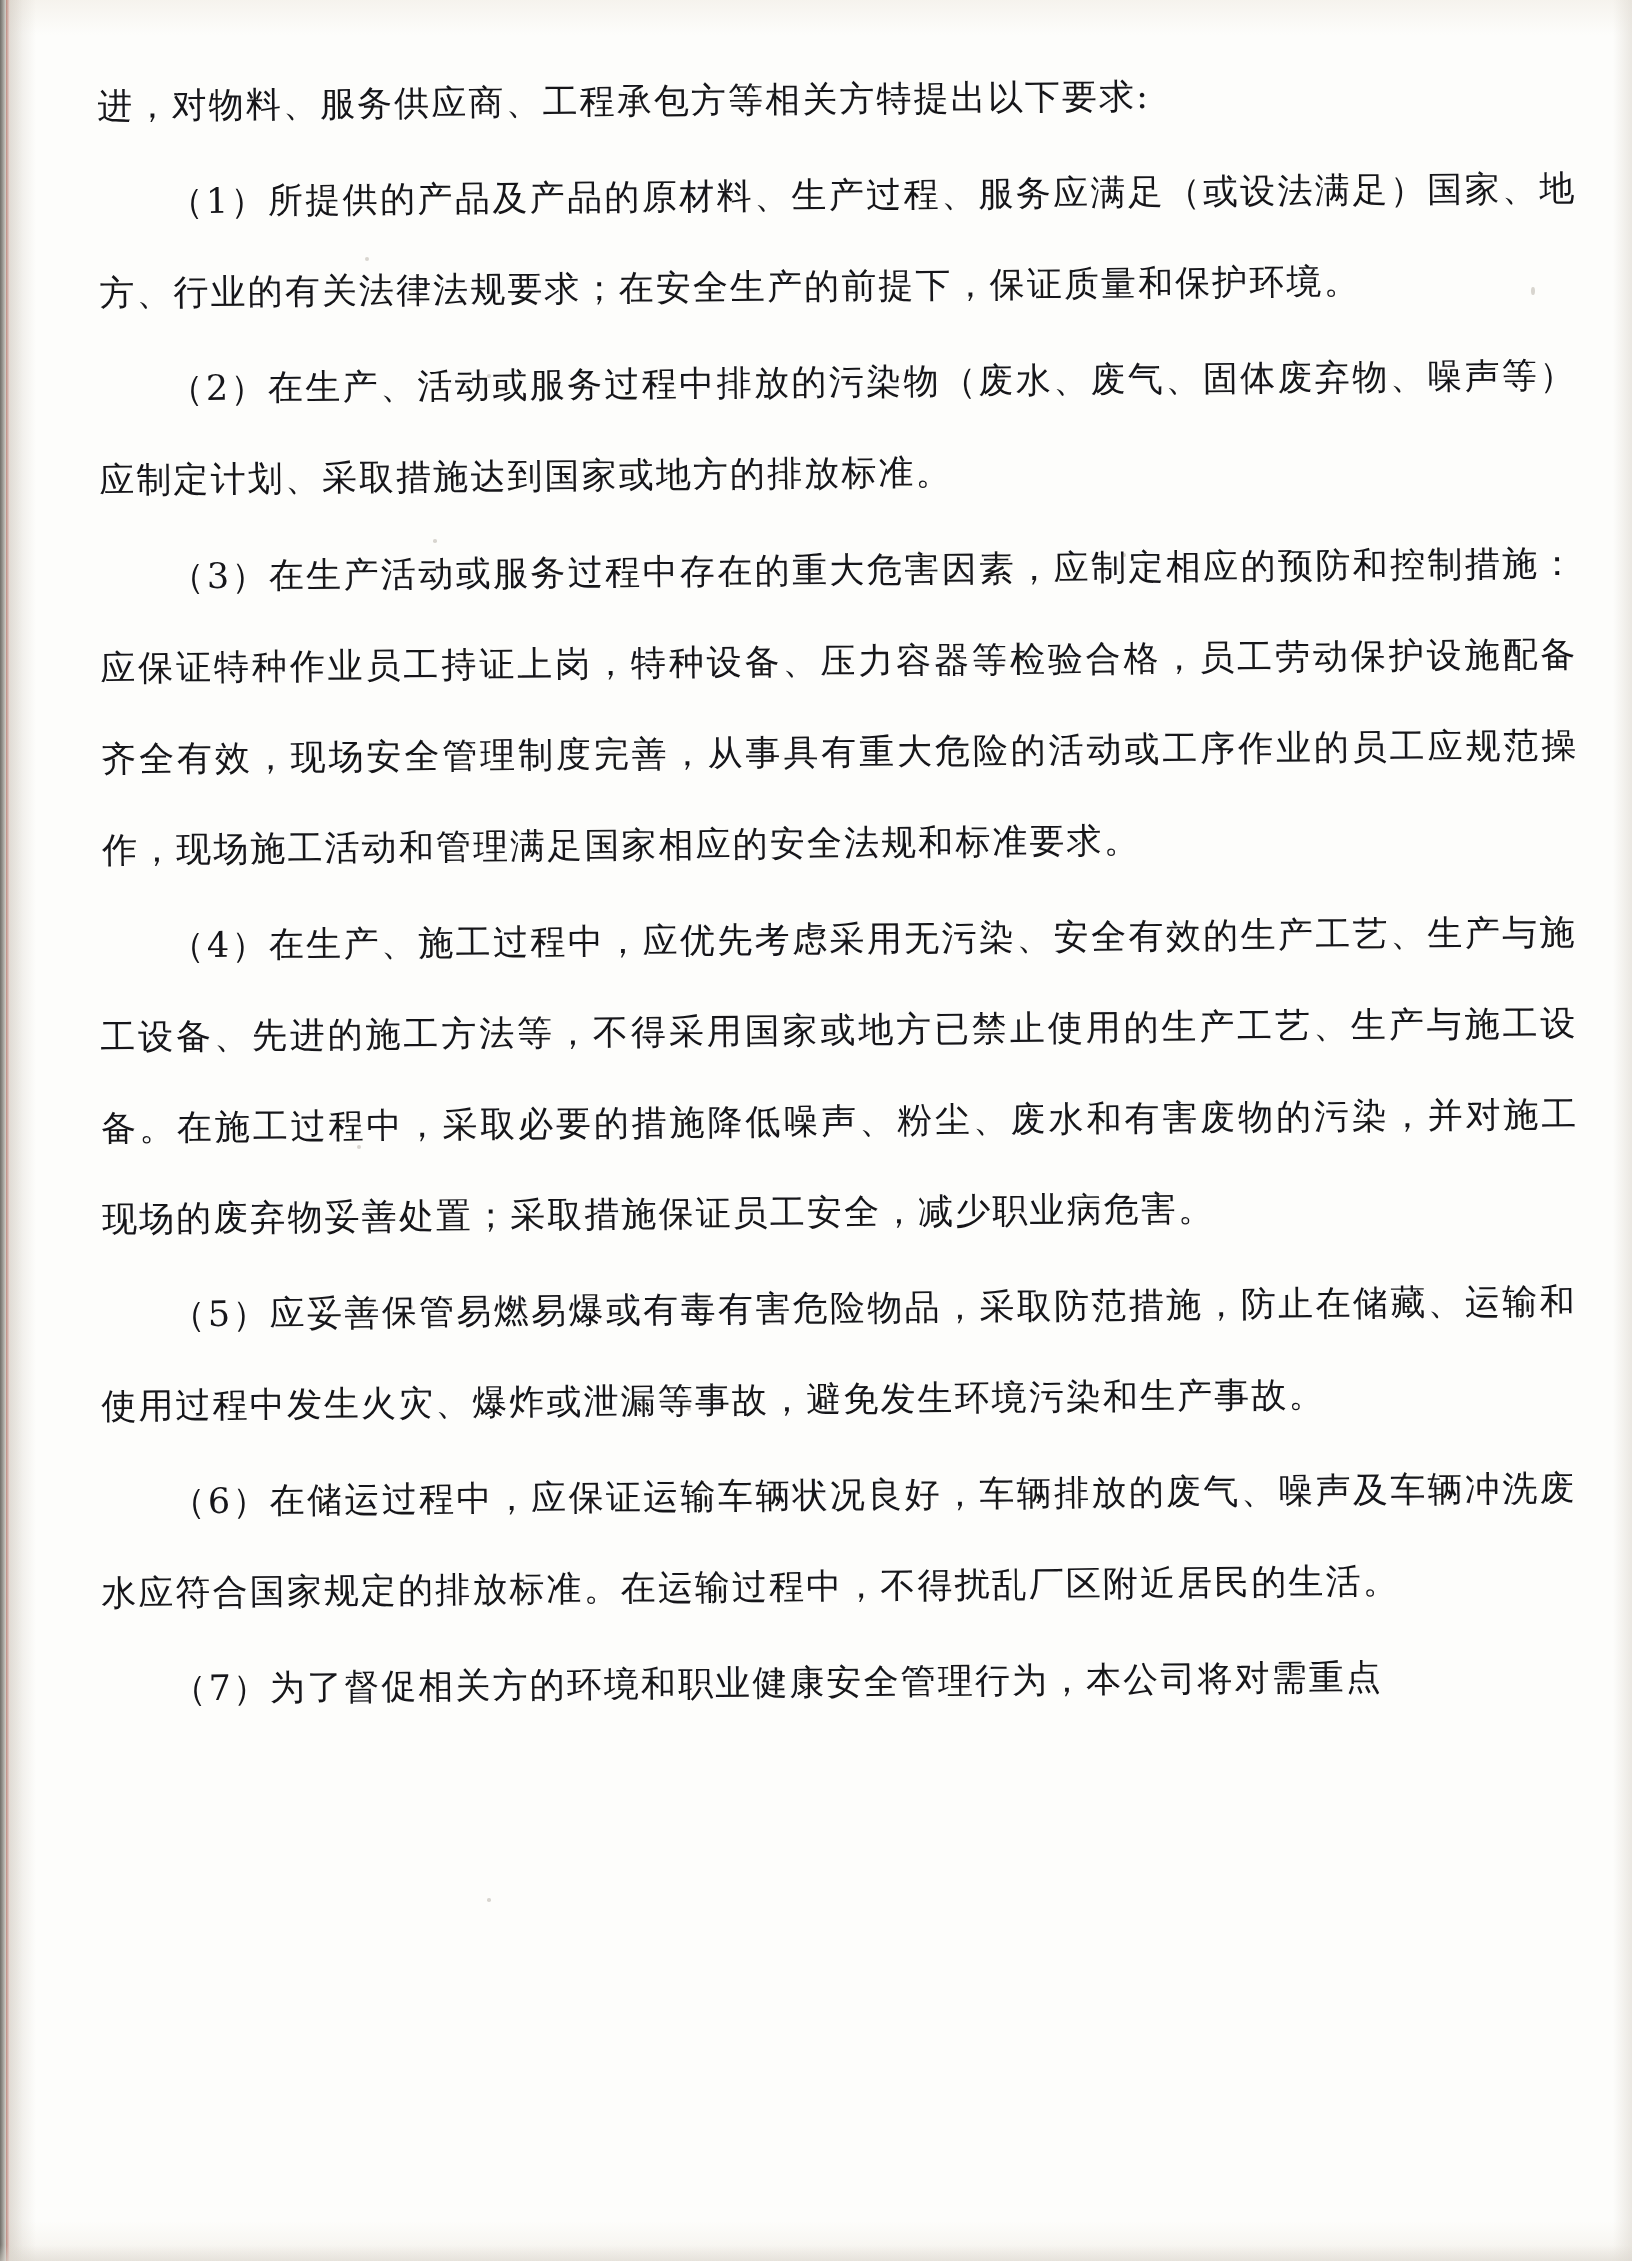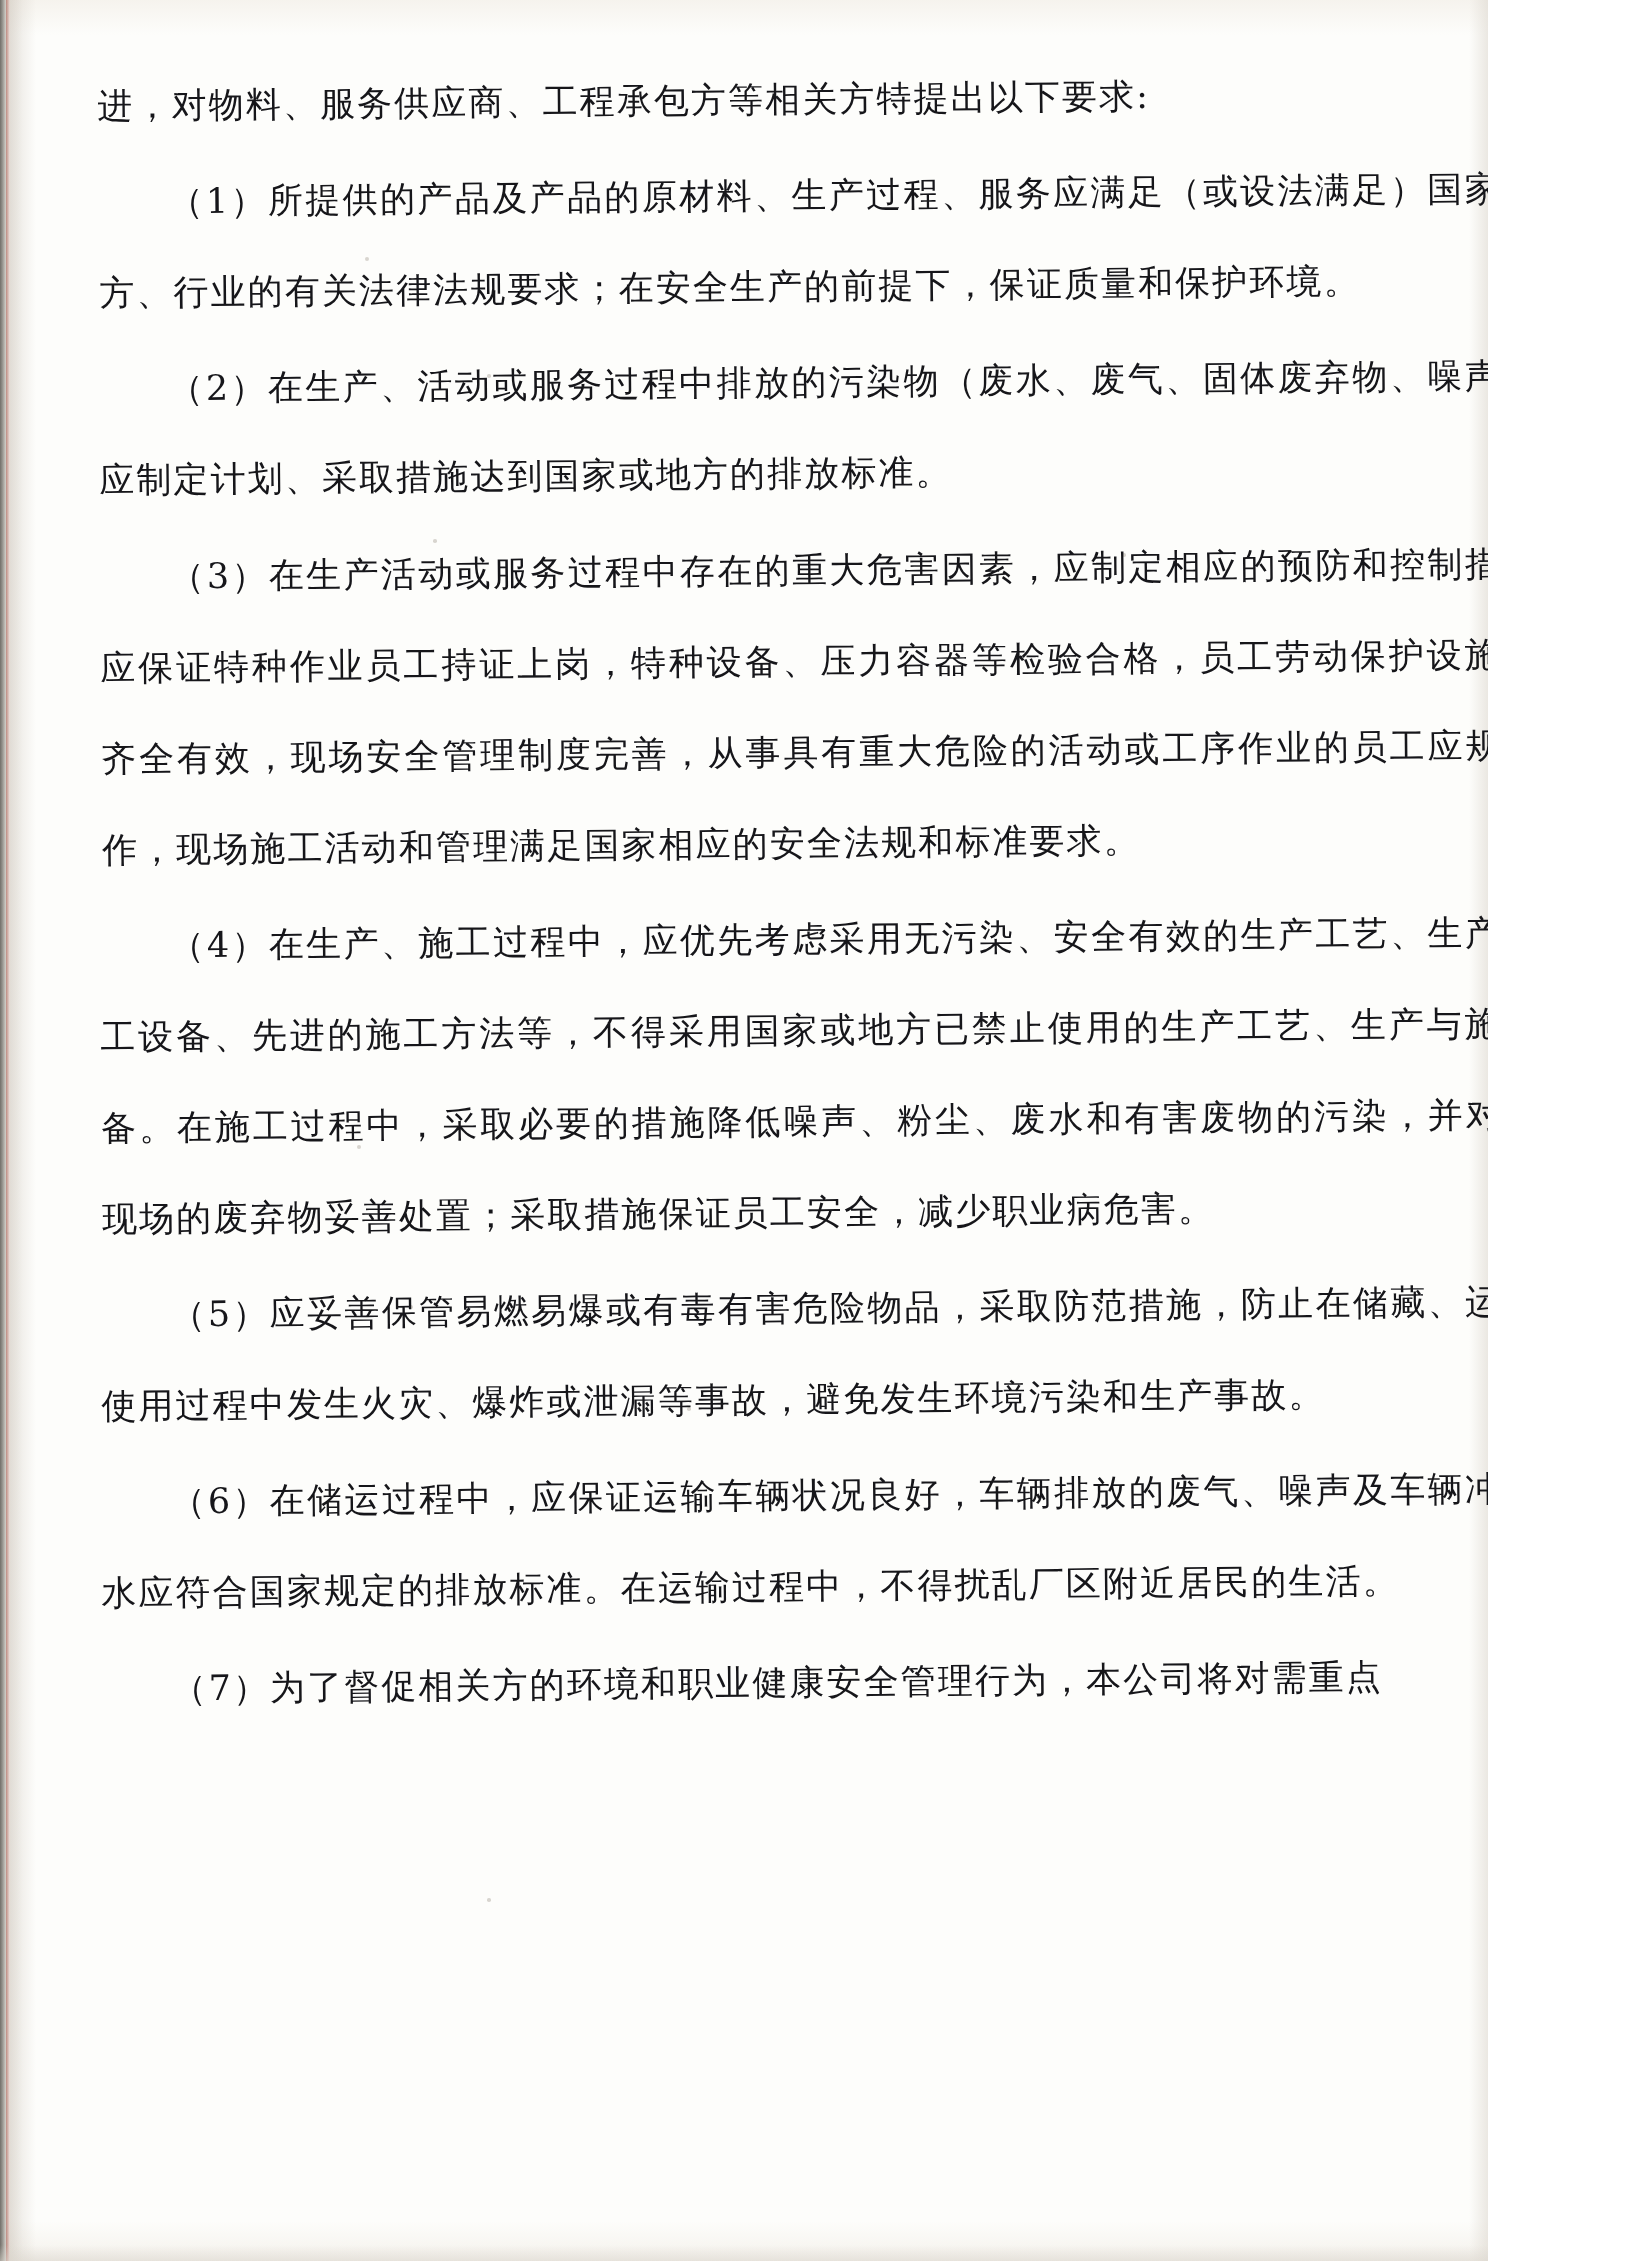--- a/index.html
+++ b/index.html
@@ -4,21 +4,21 @@
 <title>Scanned Document Page</title>
 <style>
   html, body {
     margin: 0;
     padding: 0;
     background: #ffffff;
   }
 
   .page {
     position: relative;
-    width: 1488px;
+    width: 1632px;
     height: 2261px;
     background: #fdfdfb;
     overflow: hidden;
     
     background-image:
       linear-gradient(to right, rgba(214,206,196,0.55) 0px, rgba(255,255,255,0) 22.6px),
       linear-gradient(to bottom, rgba(245,242,236,0.9) 0px, rgba(255,255,255,0) 35px),
       linear-gradient(to top, rgba(243,240,234,0.9) 0px, rgba(255,255,255,0) 40px);
   }
 

